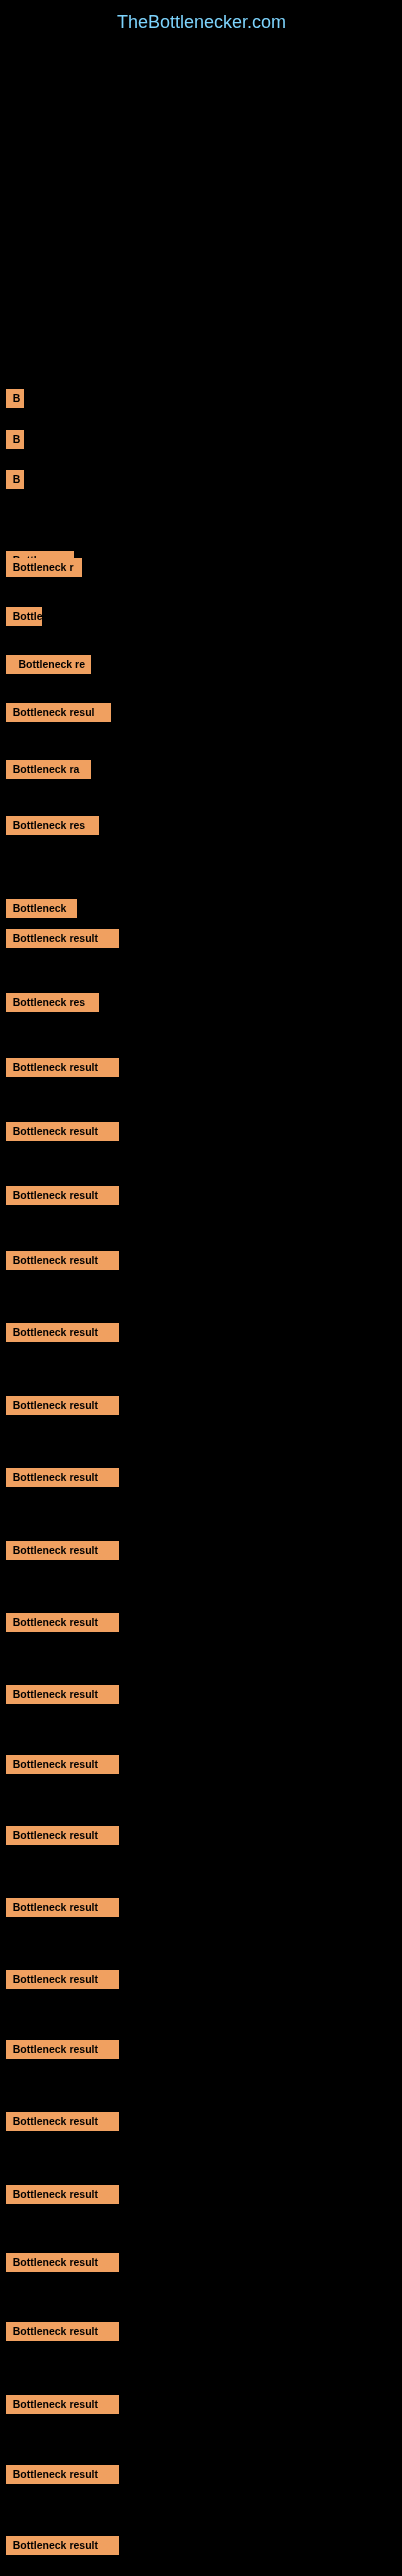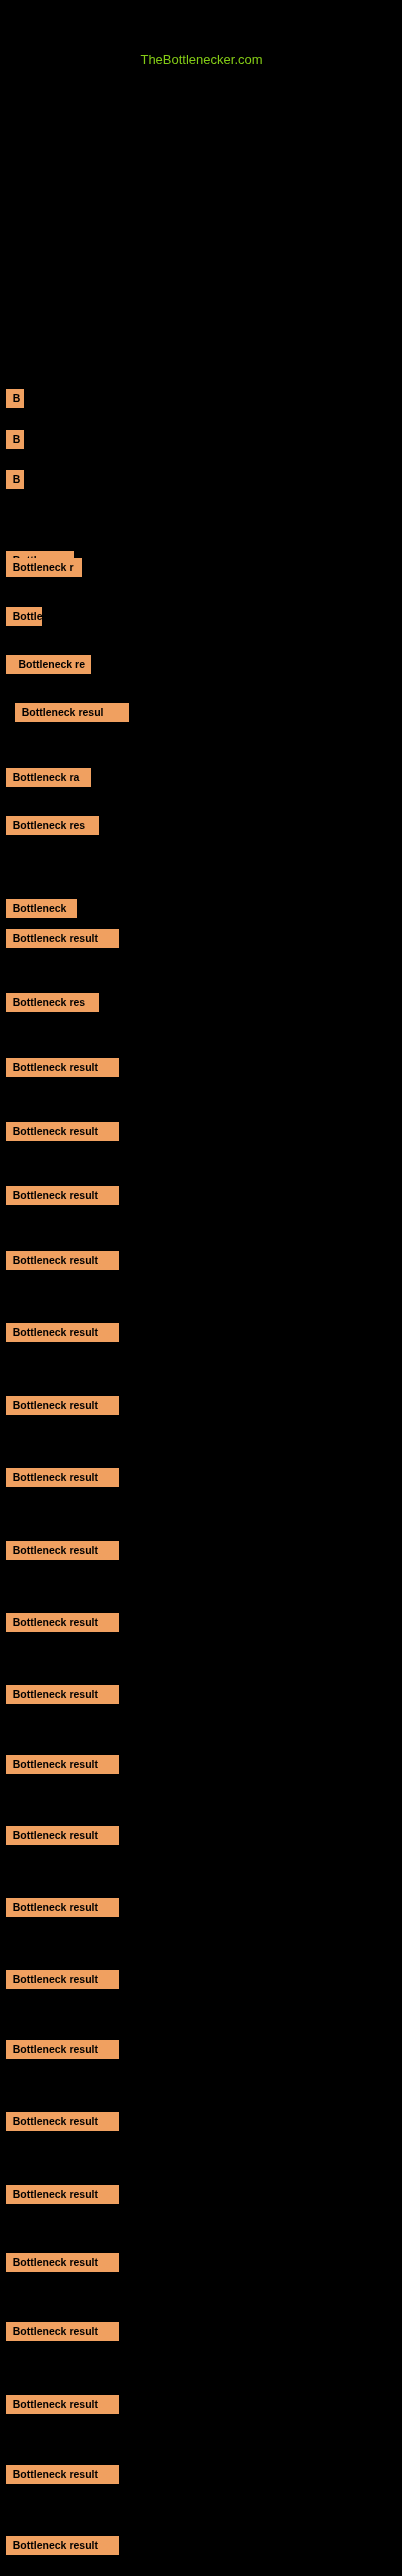--- a/index.html
+++ b/index.html
@@ -8,29 +8,28 @@
       box-sizing: border-box;
     }
     body {
       background-color: #000000;
       width: 403px;
       min-height: 2576px;
       font-family: Arial, sans-serif;
       position: relative;
     }
     .site-title {
-      color: #84cc16;
-      font-size: 13px;
+      color: #7dd3fc;
+      font-size: 18px;
       text-align: center;
       padding: 8px 0;
       position: absolute;
       top: 4px;
       left: 0;
       right: 0;
-      margin-top: 40px;
     }
     .bottleneck-label {
       display: inline-block;
       background-color: #f0a060;
       color: #000000;
       font-size: 10.5px;
       font-weight: bold;
       padding: 3.2px 6.4px;
       margin: 3.2px 0;
       white-space: nowrap;
@@ -43,22 +42,22 @@
 <div class="site-title">TheBottlenecker.com</div>
 
 <div id="labels-container">
     <div style="position: absolute; top: 386px; left: 6.4px;"><span class="bottleneck-label" style="width: 17.7px; display: inline-block; overflow: hidden; text-overflow: clip;">B</span></div>
     <div style="position: absolute; top: 427px; left: 6.4px;"><span class="bottleneck-label" style="width: 17.7px; display: inline-block; overflow: hidden; text-overflow: clip;">B</span></div>
     <div style="position: absolute; top: 467px; left: 6.4px;"><span class="bottleneck-label" style="width: 17.7px; display: inline-block; overflow: hidden; text-overflow: clip;">B</span></div>
     <div style="position: absolute; top: 507px; left: 6.4px;"><span class="bottleneck-label" style="width: 68px; display: inline-block; overflow: hidden; text-overflow: clip; margin-top: 44px;">Bottlen</span></div>
     <div style="position: absolute; top: 555px; left: 6.4px;"><span class="bottleneck-label" style="width: 76px; display: inline-block; overflow: hidden; text-overflow: clip;">Bottleneck r</span></div>
     <div style="position: absolute; top: 604px; left: 6.4px;"><span class="bottleneck-label" style="width: 36px; display: inline-block; overflow: hidden; text-overflow: clip;">Bottlene</span></div>
     <div style="position: absolute; top: 652px; left: 6.4px;"><span class="bottleneck-label" style="width: 85px; display: inline-block; overflow: hidden; text-overflow: clip; text-align: right;">Bottleneck re</span></div>
-    <div style="position: absolute; top: 700px; left: 6.4px;"><span class="bottleneck-label" style="width: 114px; display: inline-block; overflow: hidden; text-overflow: clip; margin-left: 9px;">Bottleneck resul</span></div>
-    <div style="position: absolute; top: 757px; left: 6.4px; margin-top: 8px;"><span class="bottleneck-label" style="width: 85px; display: inline-block; overflow: hidden; text-overflow: clip;">Bottleneck ra</span></div>
+    <div style="position: absolute; top: 700px; left: 6.4px;"><span class="bottleneck-label" style="width: 105px; display: inline-block; overflow: hidden; text-overflow: clip;">Bottleneck resul</span></div>
+    <div style="position: absolute; top: 757px; left: 6.4px;"><span class="bottleneck-label" style="width: 85px; display: inline-block; overflow: hidden; text-overflow: clip;">Bottleneck ra</span></div>
     <div style="position: absolute; top: 813px; left: 6.4px;"><span class="bottleneck-label" style="width: 93px; display: inline-block; overflow: hidden; text-overflow: clip;">Bottleneck res</span></div>
     <div style="position: absolute; top: 896px; left: 6.4px;"><span class="bottleneck-label" style="width: 71px; display: inline-block; overflow: hidden; text-overflow: clip;">Bottleneck</span></div>
     <div style="position: absolute; top: 926px; left: 6.4px;"><span class="bottleneck-label" style="width: 113px; display: inline-block; overflow: hidden; text-overflow: clip;">Bottleneck result</span></div>
     <div style="position: absolute; top: 990px; left: 6.4px;"><span class="bottleneck-label" style="width: 93px; display: inline-block; overflow: hidden; text-overflow: clip;">Bottleneck res</span></div>
     <div style="position: absolute; top: 1055px; left: 6.4px;"><span class="bottleneck-label" style="width: 113px; display: inline-block; overflow: hidden; text-overflow: clip;">Bottleneck result</span></div>
     <div style="position: absolute; top: 1119px; left: 6.4px;"><span class="bottleneck-label" style="width: 113px; display: inline-block; overflow: hidden; text-overflow: clip;">Bottleneck result</span></div>
     <div style="position: absolute; top: 1183px; left: 6.4px;"><span class="bottleneck-label" style="width: 113px; display: inline-block; overflow: hidden; text-overflow: clip;">Bottleneck result</span></div>
     <div style="position: absolute; top: 1248px; left: 6.4px;"><span class="bottleneck-label" style="width: 113px; display: inline-block; overflow: hidden; text-overflow: clip;">Bottleneck result</span></div>
     <div style="position: absolute; top: 1320px; left: 6.4px;"><span class="bottleneck-label" style="width: 113px; display: inline-block; overflow: hidden; text-overflow: clip;">Bottleneck result</span></div>
     <div style="position: absolute; top: 1393px; left: 6.4px;"><span class="bottleneck-label" style="width: 113px; display: inline-block; overflow: hidden; text-overflow: clip;">Bottleneck result</span></div>

